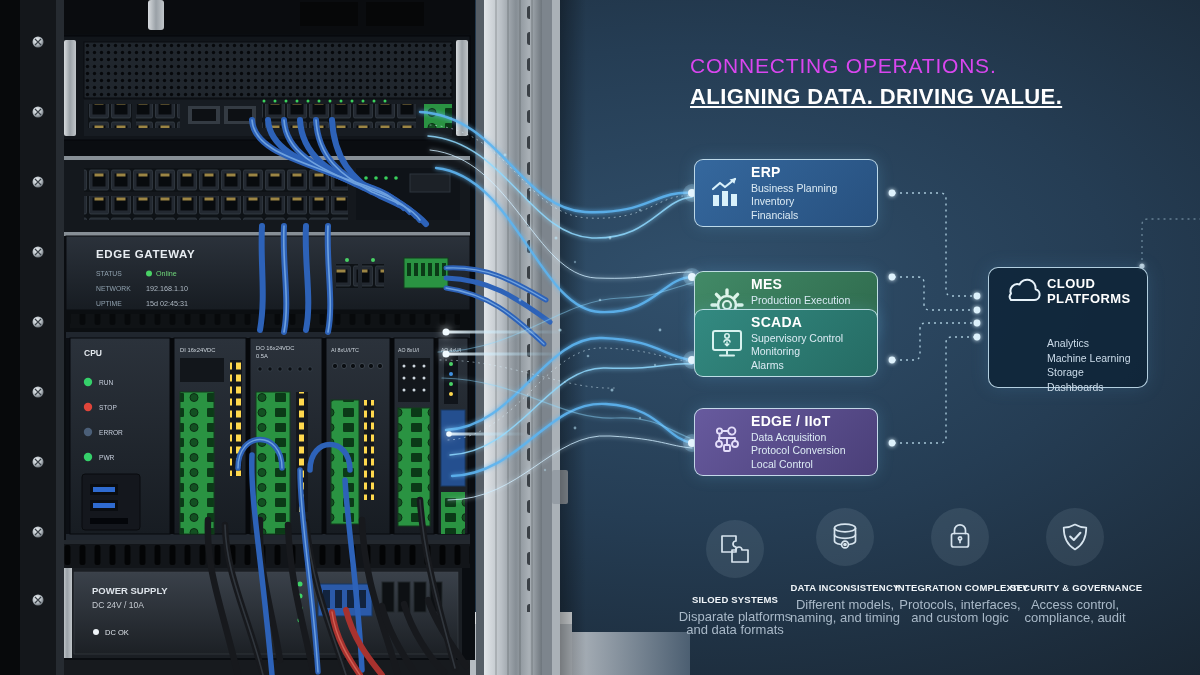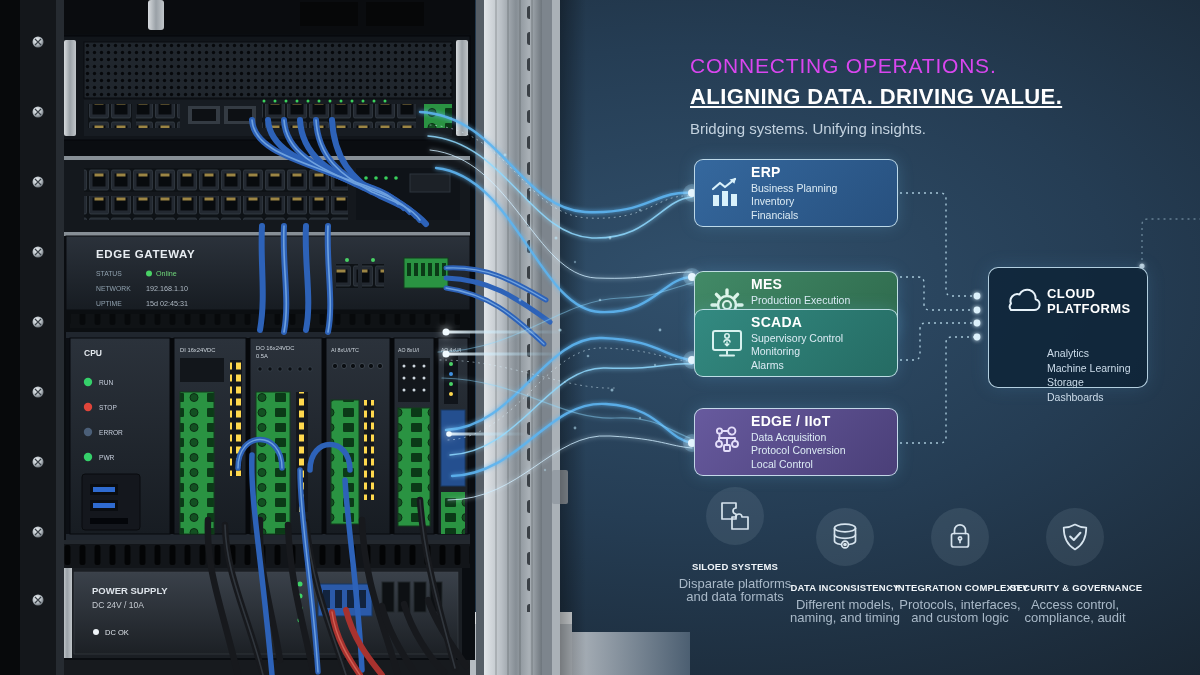--- a/index.html
+++ b/index.html
@@ -7,47 +7,47 @@
          font-family:"Liberation Sans",sans-serif;}
   .stage svg.scene{position:absolute;inset:0;}
   svg text{font-family:"Liberation Sans",sans-serif;}
 
   
   .hero{position:absolute;left:690px;top:52px;z-index:3;}
   .hero .l1{font-size:21px;font-weight:400;letter-spacing:.8px;color:#d946ef;line-height:28px;}
   .hero .l2{font-size:22px;font-weight:bold;letter-spacing:.4px;color:#ffffff;line-height:34px;text-decoration:underline;}
   .hero .l3{font-size:15px;font-weight:400;color:#c3d2df;line-height:26px;margin-top:2px;}
 
-  .sysbox{position:absolute;left:694px;width:204px;height:68px;border-radius:9px;z-index:3;
+  .sysbox{position:absolute;left:694px;width:184px;height:68px;border-radius:9px;z-index:3;
           border:1.5px solid rgba(214,238,248,.85);display:flex;align-items:center;
           box-shadow:0 0 16px rgba(110,185,230,.22);box-sizing:border-box;padding:6px 10px 6px 8px;}
   .sys-erp  {top:159px;background:linear-gradient(135deg,#35689e,#27507e);}
   .sys-mes  {top:228px;background:linear-gradient(135deg,#428a67,#2e694c);margin-top:43px;}
   .sys-scada{top:309px;background:linear-gradient(135deg,#338a81,#256b63);}
   .sys-edge {top:408px;background:linear-gradient(135deg,#675a9e,#4a3f78);}
   .sysbox .sicon{width:48px;flex:0 0 48px;display:flex;align-items:center;justify-content:center;}
   .sysbox .scontent{flex:1;min-width:0;}
   .sysbox h3{margin:0 0 2px 0;font-size:14px;font-weight:bold;color:#fff;letter-spacing:.3px;}
   .sysbox .sline{font-size:10.5px;line-height:13.5px;color:#dcebf4;}
 
   .cloudbox{position:absolute;left:988px;top:267px;width:160px;height:121px;z-index:3;
             background:rgba(12,33,52,.78);border:1.5px solid rgba(198,226,242,.9);
-            border-radius:10px;box-sizing:border-box;padding:18px 10px 10px 14px;
+            border-radius:10px;box-sizing:border-box;padding:8px 10px 10px 14px;
             box-shadow:0 0 18px rgba(90,160,210,.18);}
   .cloudbox .crow{display:flex;align-items:flex-start;}
   .cloudbox .cicon{width:44px;flex:0 0 44px;margin-top:2px;}
   .cloudbox .ctitle{font-size:13px;font-weight:bold;color:#fff;line-height:15px;letter-spacing:.4px;}
   .cloudbox .citems{margin:24px 0 0 44px;font-size:10.5px;line-height:14.5px;color:#ccdcea;}
 
   .chal{position:absolute;width:130px;z-index:3;text-align:center;}
   .chal .ccirc{width:58px;height:58px;border-radius:50%;margin:0 auto 16px auto;
                background:rgba(205,222,236,.10);display:flex;align-items:center;justify-content:center;}
   .chal .ctit{font-size:9.5px;font-weight:bold;color:#f0f5f9;letter-spacing:.2px;margin-bottom:5px;white-space:nowrap;}
   .chal .cdesc{font-size:13px;line-height:13px;color:#a9b9c8;}
-  .chal1{left:670px;top:487px;} .chal2{left:780px;top:508px;}
+  .chal1{left:670px;top:520px;} .chal2{left:780px;top:508px;}
   .chal3{left:895px;top:508px;} .chal4{left:1010px;top:508px;text-align:center;}
 </style>
 </head>
 <body>
 
 <div class="stage">
 
 <svg class="scene" width="1200" height="675" viewBox="0 0 1200 675">
   <defs>
     <radialGradient id="bgRad" cx="58%" cy="42%" r="78%">
@@ -528,21 +528,20 @@
         <circle cx="977" cy="310" r="3.4"></circle>
     <circle cx="977" cy="323" r="3.4"></circle>
         <circle cx="977" cy="337" r="3.4"></circle>
     <circle cx="1142" cy="266" r="2.6" opacity="0.7"></circle>
   </g>
 </svg>
 
 <div class="hero">
   <div class="l1">CONNECTING OPERATIONS.</div>
   <div class="l2">ALIGNING DATA. DRIVING VALUE.</div>
-  <div class="l3">Bridging systems. Unifying insights.</div>
 </div>
 
 <div class="sysbox sys-erp">
   <div class="sicon">
     <svg width="40" height="40" viewBox="-20 -20 40 40">
       <g fill="#d9f1fb">
             <rect x="-14" y="2" width="6" height="11"></rect>
             <rect x="-5" y="-2" width="6" height="15"></rect>
             <rect x="4" y="1" width="6" height="12"></rect>
           </g>

